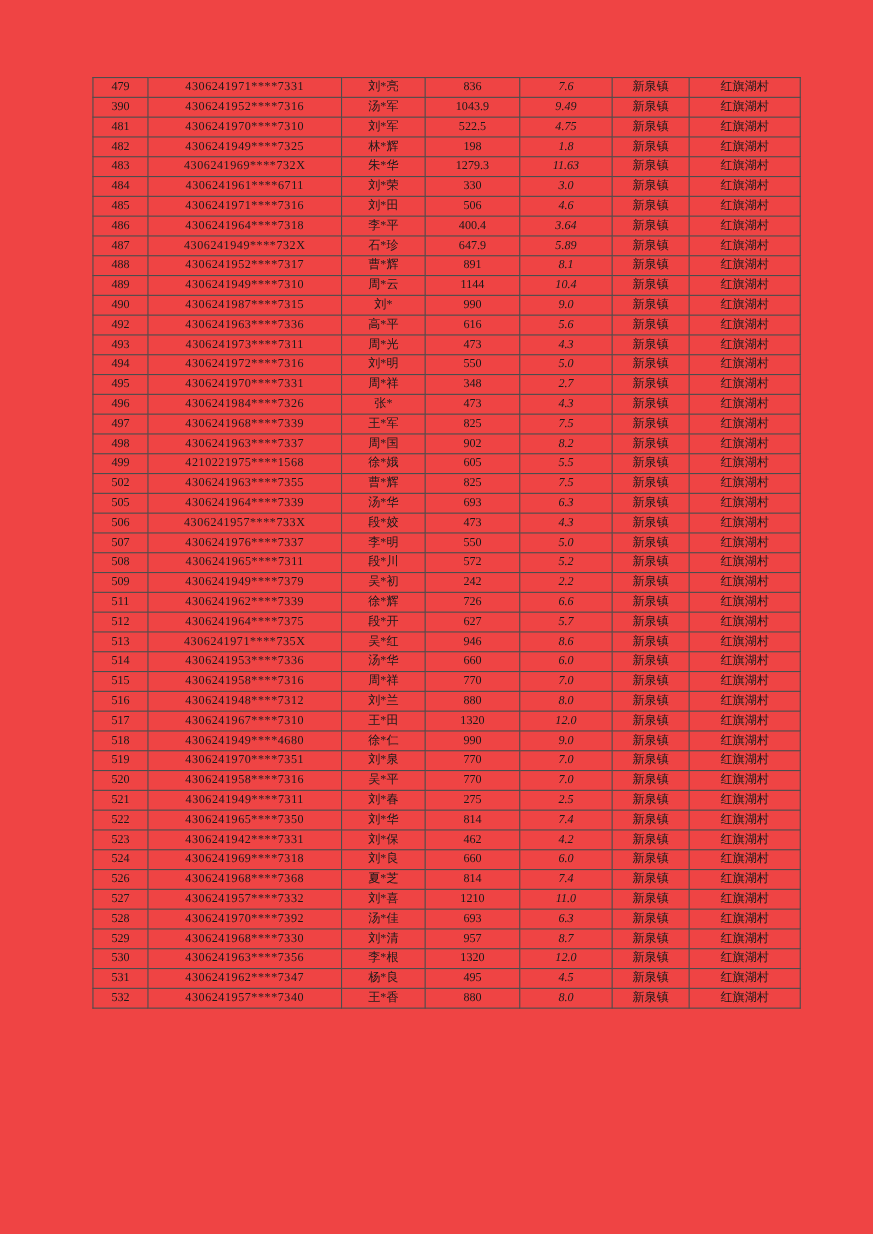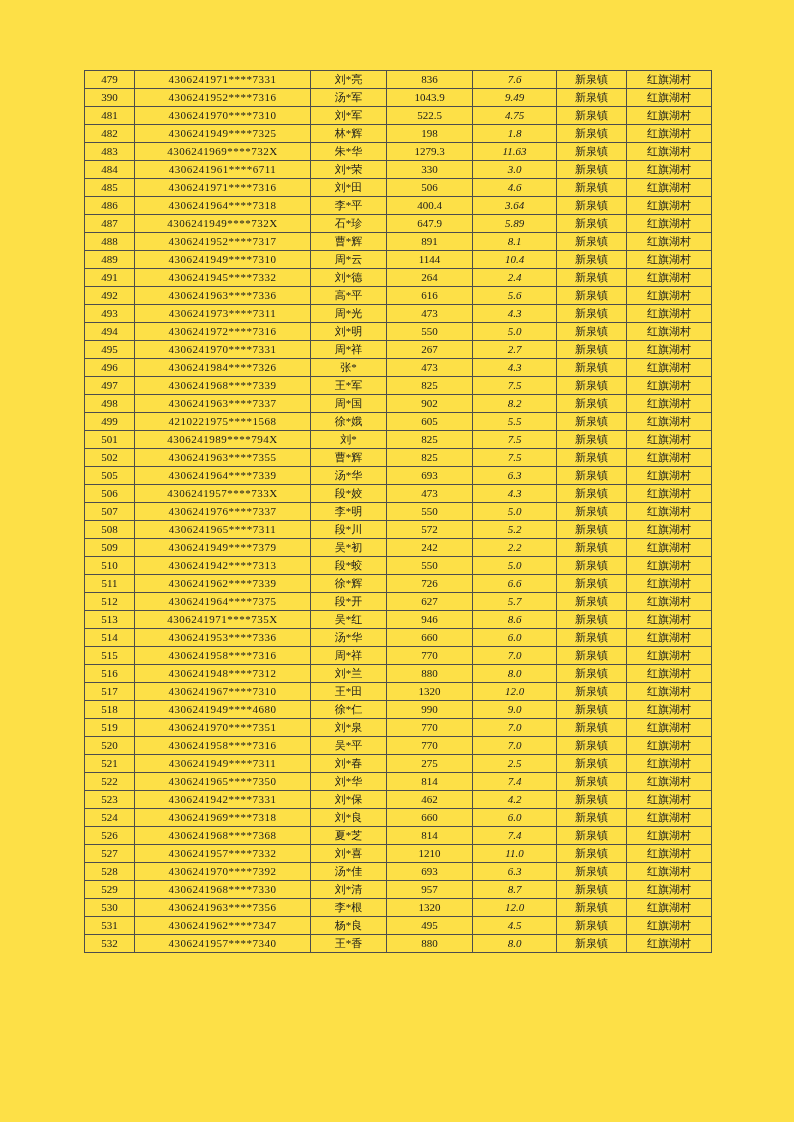--- a/index.html
+++ b/index.html
@@ -11,21 +11,21 @@
     width: 794px;
     height: 1122px;
     position: relative;
     font-family: "Liberation Serif", "DejaVu Serif", serif;
     color: #1a1a1a;
   }
   .page {
     position: absolute;
     left: 0; top: 0;
     width: 794px; height: 1122px;
-    background: #fde047;
+    background: #ef4444;
   }
   .table-wrap {
     position: absolute;
     left: 84px;
     top: 70px;
   }
   table.data-table {
     border-collapse: collapse;
     table-layout: fixed;
   }
@@ -41,21 +41,21 @@
     white-space: nowrap;
     overflow: hidden;
     box-sizing: border-box;
   }
   td.col-serial  { width: 50px; }
   td.col-id      { width: 176px; letter-spacing: 0.5px; }
   td.col-name    { width: 76px; }
   td.col-amount  { width: 86px; }
   td.col-qty     { width: 84px; font-style: italic; }
   td.col-town    { width: 70px; }
-  td.col-village { width: 85px; }
+  td.col-village { width: 101px; }
 </style>
 </head>
 <body>
 
 <div class="page">
   <div class="table-wrap">
     <table class="data-table">
       <tbody>
           <tr>
             <td class="col-serial">479</td>
@@ -150,25 +150,25 @@
           <tr>
             <td class="col-serial">489</td>
             <td class="col-id">4306241949****7310</td>
             <td class="col-name">周*云</td>
             <td class="col-amount">1144</td>
             <td class="col-qty">10.4</td>
             <td class="col-town">新泉镇</td>
             <td class="col-village">红旗湖村</td>
           </tr>
           <tr>
-            <td class="col-serial">491</td>
-            <td class="col-id">4306241945****7332</td>
-            <td class="col-name">刘*德</td>
-            <td class="col-amount">264</td>
-            <td class="col-qty">2.4</td>
+            <td class="col-serial">490</td>
+            <td class="col-id">4306241987****7315</td>
+            <td class="col-name">刘*</td>
+            <td class="col-amount">990</td>
+            <td class="col-qty">9.0</td>
             <td class="col-town">新泉镇</td>
             <td class="col-village">红旗湖村</td>
           </tr>
           <tr>
             <td class="col-serial">492</td>
             <td class="col-id">4306241963****7336</td>
             <td class="col-name">高*平</td>
             <td class="col-amount">616</td>
             <td class="col-qty">5.6</td>
             <td class="col-town">新泉镇</td>
@@ -189,21 +189,21 @@
             <td class="col-name">刘*明</td>
             <td class="col-amount">550</td>
             <td class="col-qty">5.0</td>
             <td class="col-town">新泉镇</td>
             <td class="col-village">红旗湖村</td>
           </tr>
           <tr>
             <td class="col-serial">495</td>
             <td class="col-id">4306241970****7331</td>
             <td class="col-name">周*祥</td>
-            <td class="col-amount">267</td>
+            <td class="col-amount">348</td>
             <td class="col-qty">2.7</td>
             <td class="col-town">新泉镇</td>
             <td class="col-village">红旗湖村</td>
           </tr>
           <tr>
             <td class="col-serial">496</td>
             <td class="col-id">4306241984****7326</td>
             <td class="col-name">张*</td>
             <td class="col-amount">473</td>
             <td class="col-qty">4.3</td>
@@ -231,29 +231,20 @@
           <tr>
             <td class="col-serial">499</td>
             <td class="col-id">4210221975****1568</td>
             <td class="col-name">徐*娥</td>
             <td class="col-amount">605</td>
             <td class="col-qty">5.5</td>
             <td class="col-town">新泉镇</td>
             <td class="col-village">红旗湖村</td>
           </tr>
           <tr>
-            <td class="col-serial">501</td>
-            <td class="col-id">4306241989****794X</td>
-            <td class="col-name">刘*</td>
-            <td class="col-amount">825</td>
-            <td class="col-qty">7.5</td>
-            <td class="col-town">新泉镇</td>
-            <td class="col-village">红旗湖村</td>
-          </tr>
-          <tr>
             <td class="col-serial">502</td>
             <td class="col-id">4306241963****7355</td>
             <td class="col-name">曹*辉</td>
             <td class="col-amount">825</td>
             <td class="col-qty">7.5</td>
             <td class="col-town">新泉镇</td>
             <td class="col-village">红旗湖村</td>
           </tr>
           <tr>
             <td class="col-serial">505</td>
@@ -290,29 +281,20 @@
             <td class="col-qty">5.2</td>
             <td class="col-town">新泉镇</td>
             <td class="col-village">红旗湖村</td>
           </tr>
           <tr>
             <td class="col-serial">509</td>
             <td class="col-id">4306241949****7379</td>
             <td class="col-name">吴*初</td>
             <td class="col-amount">242</td>
             <td class="col-qty">2.2</td>
-            <td class="col-town">新泉镇</td>
-            <td class="col-village">红旗湖村</td>
-          </tr>
-          <tr>
-            <td class="col-serial">510</td>
-            <td class="col-id">4306241942****7313</td>
-            <td class="col-name">段*蛟</td>
-            <td class="col-amount">550</td>
-            <td class="col-qty">5.0</td>
             <td class="col-town">新泉镇</td>
             <td class="col-village">红旗湖村</td>
           </tr>
           <tr>
             <td class="col-serial">511</td>
             <td class="col-id">4306241962****7339</td>
             <td class="col-name">徐*辉</td>
             <td class="col-amount">726</td>
             <td class="col-qty">6.6</td>
             <td class="col-town">新泉镇</td>

